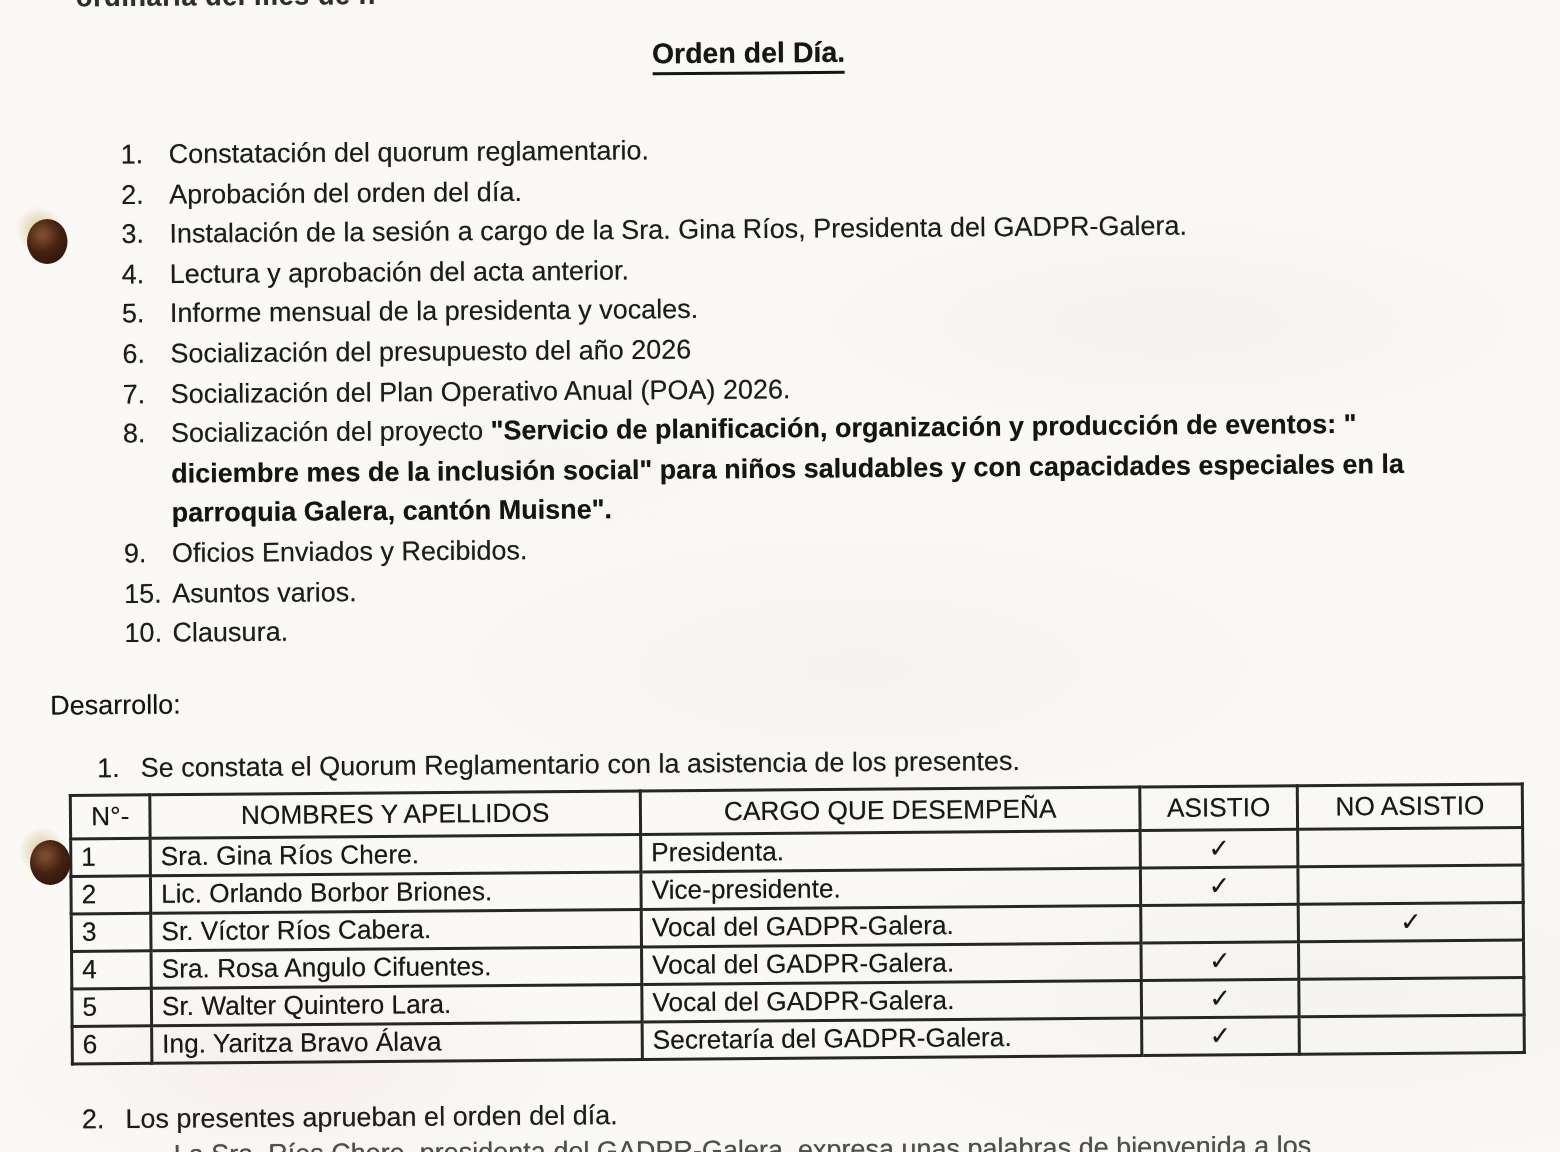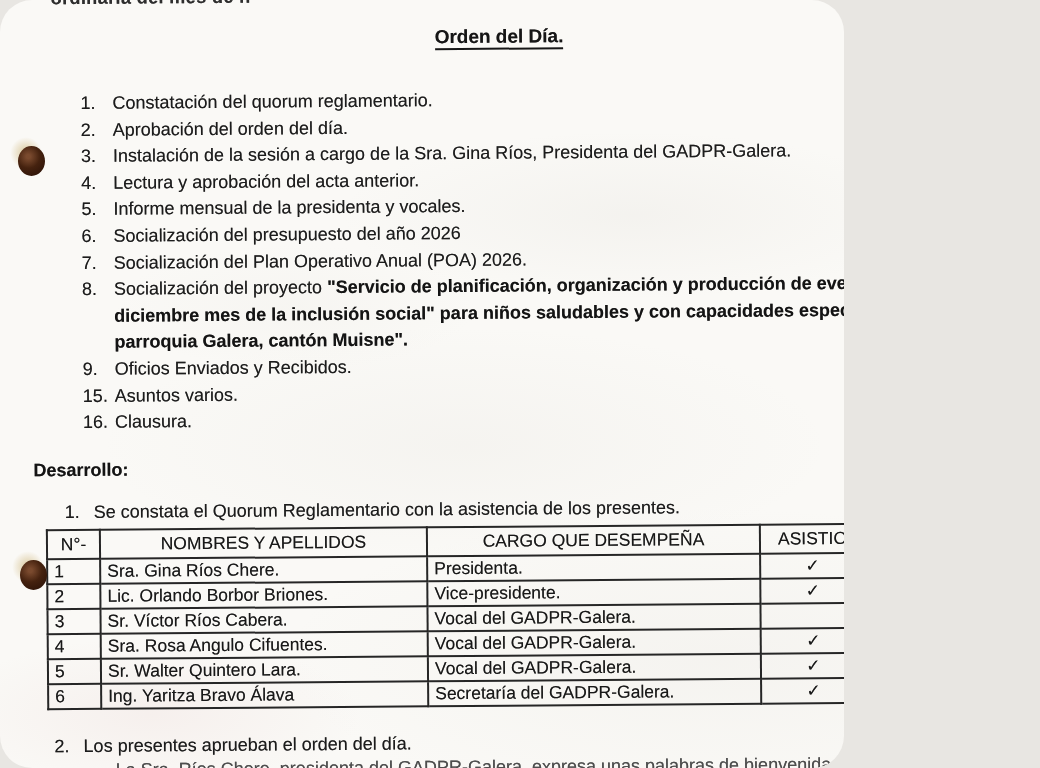--- a/index.html
+++ b/index.html
@@ -2,30 +2,29 @@
 <html><head>
 <meta charset="utf-8">
 <style>
   html,body{margin:0;padding:0;}
   body{
     width:1040px;height:768px;overflow:hidden;
     background:#e8e6e2;
     font-family:"Liberation Sans","DejaVu Sans",sans-serif;
   }
   .page{
-    position:relative;width:844px;height:768px;overflow:hidden;
+    position:relative;width:1040px;height:768px;overflow:hidden;
     background-color:#faf9f6;
     background-image:
       radial-gradient(ellipse 420px 120px at 75% 28%, rgba(190,185,175,.10), transparent 70%),
       radial-gradient(ellipse 520px 170px at 55% 58%, rgba(195,190,180,.09), transparent 70%),
       radial-gradient(ellipse 300px 110px at 18% 93%, rgba(216,172,172,.12), transparent 70%),
       radial-gradient(ellipse 620px 220px at 85% 86%, rgba(200,195,185,.10), transparent 70%),
       radial-gradient(ellipse 260px 90px at 35% 40%, rgba(205,200,190,.08), transparent 70%);
     color:#1d1d1d;
-    border-radius:32px;
   }
   .content{
     position:absolute;inset:0;
     transform:rotate(-0.45deg);
     transform-origin:80px 420px;
     text-shadow:0 0 0.5px rgba(20,20,20,.55);
   }
   .top-partial{
     position:absolute;top:-12px;left:54px;
     font-size:18px;font-weight:bold;letter-spacing:.4px;color:#2e2e2e;
@@ -40,21 +39,21 @@
     position:absolute;top:90px;left:83px;width:872px;
     margin:0;padding:0;list-style:none;
     font-size:18px;line-height:26.6px;color:#1c1c1c;
   }
   .agenda li{display:flex;}
   .agenda .num{flex:0 0 32px;}
   .agenda .txt{flex:1;}
   .agenda b{font-weight:bold;color:#141414;}
   .dev-heading{
     position:absolute;top:460px;left:33px;
-    font-size:18px;font-weight:bold;color:#141414;
+    font-size:18px;font-weight:normal;color:#141414;
   }
   .dev-point{
     position:absolute;display:flex;font-size:18px;color:#1c1c1c;white-space:nowrap;
   }
   .dev-point .num{flex:0 0 29px;}
   .dev-point.p1{top:502px;left:64px;}
   .dev-point.p2{top:736px;left:52px;}
   table.att{
     position:absolute;top:529px;left:45px;width:968px;
     border-collapse:collapse;font-size:17.5px;color:#181818;
@@ -131,21 +130,21 @@
         </li>
       <li>
           <span class="num">9.</span>
           <span class="txt">Oficios Enviados y Recibidos.</span>
         </li>
       <li>
           <span class="num">15.</span>
           <span class="txt">Asuntos varios.</span>
         </li>
       <li>
-          <span class="num">16.</span>
+          <span class="num">10.</span>
           <span class="txt">Clausura.</span>
         </li>
     </ol>
 
     <div class="dev-heading">Desarrollo:</div>
 
     <div class="dev-point p1">
       <span class="num">1.</span>
       <span class="txt">Se constata el Quorum Reglamentario con la asistencia de los presentes.</span>
     </div>

